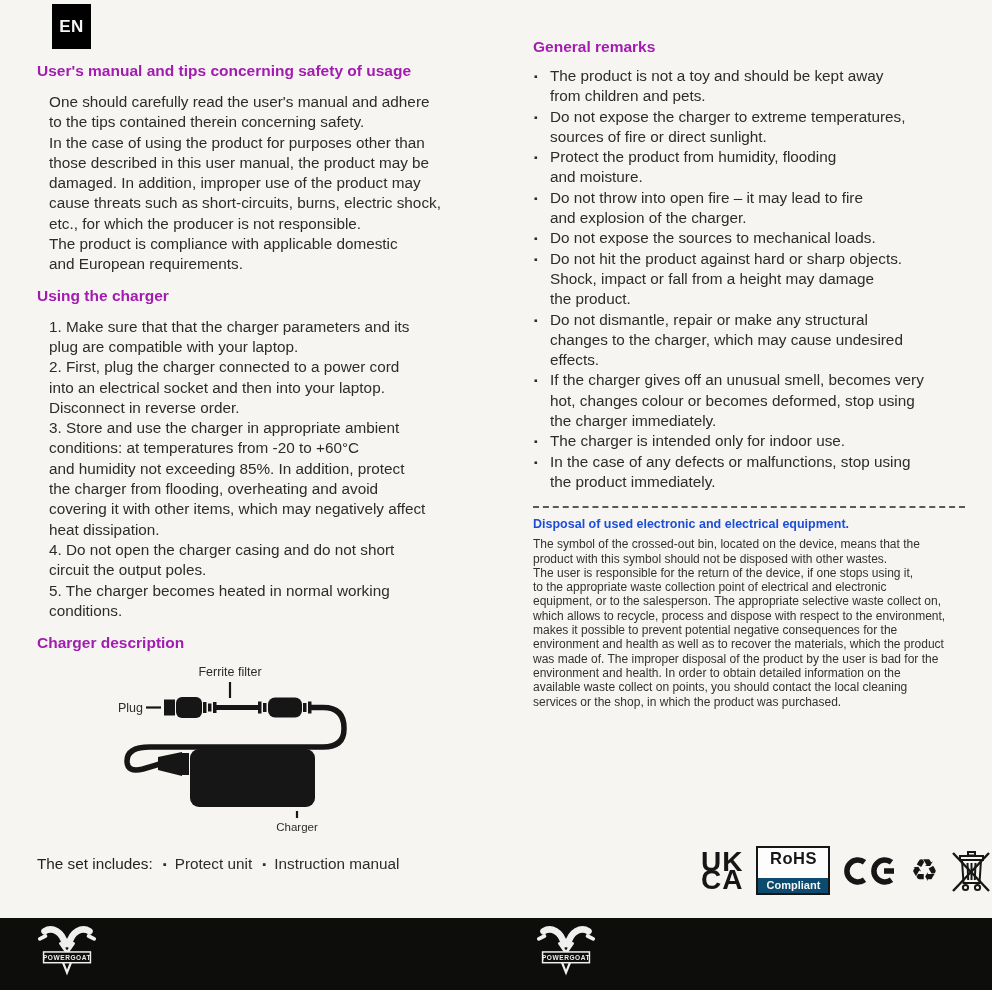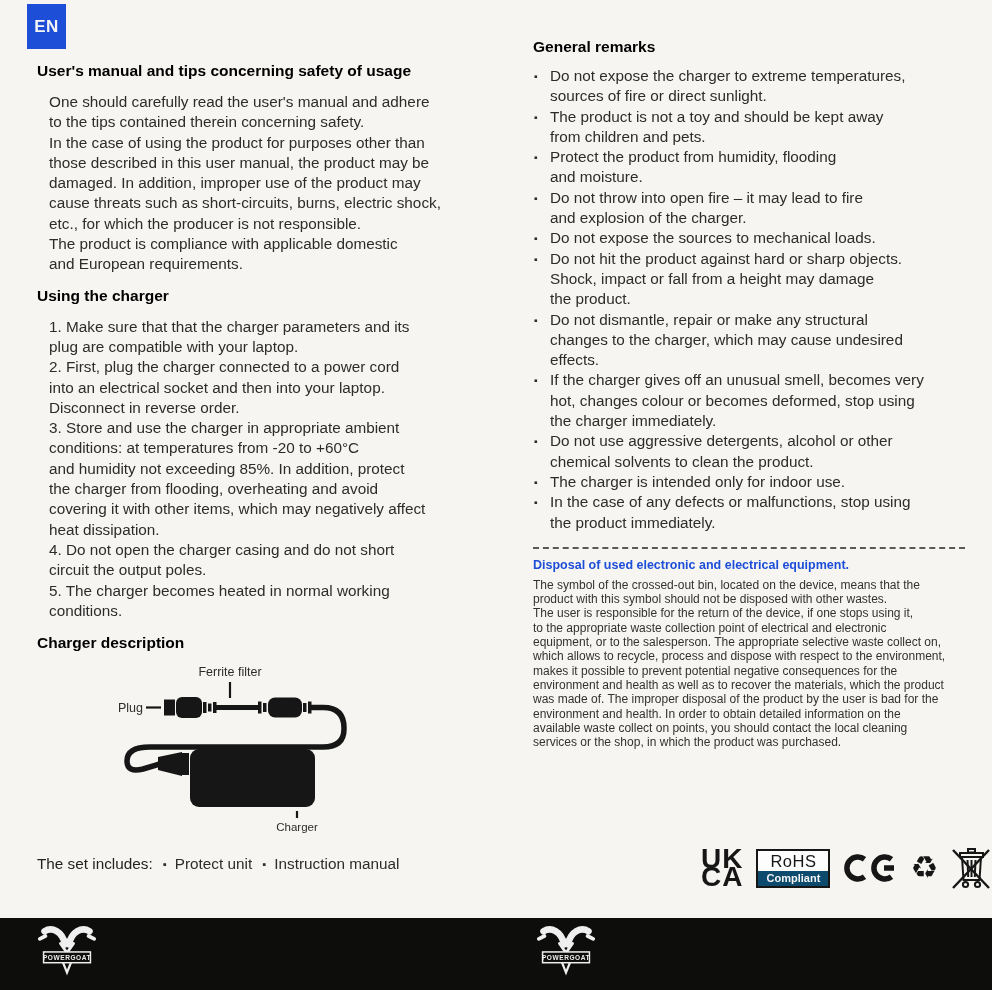--- a/index.html
+++ b/index.html
@@ -2,28 +2,28 @@
 <html><head>
 <meta charset="utf-8">
 <style>
   html,body{margin:0;padding:0;background:#e8e6e3;}
   .page{
     position:relative;width:992px;height:990px;background:#f6f5f2;
     font-family:"Liberation Sans",sans-serif;color:#2d2c2a;overflow:hidden;
   }
   
   .lang-badge{
-    position:absolute;left:27px;top:4px;width:39px;height:45px;background:#1d4ed8;
+    position:absolute;left:52px;top:4px;width:39px;height:45px;background:#000000;
     color:#f5f5f5;font-weight:700;font-size:17px;display:flex;align-items:center;justify-content:center;
     letter-spacing:.5px;
   }
   
   .col-left{position:absolute;left:37px;top:62px;width:465px;}
   .col-right{position:absolute;left:533px;top:38px;width:432px;}
-  .h-main{font-size:15.5px;font-weight:700;margin:0;color:#000000;}
+  .h-main{font-size:15.5px;font-weight:700;margin:0;color:#a21caf;}
   .m-b9{margin-bottom:9px;} .m-b10{margin-bottom:10px;}
   .body-text{font-size:15.3px;line-height:20.3px;margin:12px;white-space:pre-line;color:#2d2c2a;}
   .sec2-title{margin:0 0 9px 0;}
   .sec3-title{margin:13px 0 2px 0;}
   
   .diagram{display:block;margin:2px 0 0 -7px;}
   
   .set-includes{margin-top:16px;font-size:15.3px;}
   .set-includes .lbl{font-weight:400;color:#232221;}
   .set-item{margin-left:6px;}
@@ -32,21 +32,21 @@
   .remarks{list-style:none;margin:0 0 0 0;padding:0;font-size:15.3px;line-height:20.3px;}
   .remarks li{position:relative;padding-left:17px;white-space:pre-line;}
   .remarks li::before{content:"▪";position:absolute;left:1px;top:0;font-size:10.5px;line-height:20.3px;}
   .dash-sep{border:none;border-top:2px dashed #5a5955;margin:14px 0 9px 0;width:100%;}
   .disposal-title{font-size:12.5px;font-weight:700;margin:0 0 6px 0;color:#1d4ed8;}
   .disposal-body{font-size:12px;line-height:14.3px;margin:0;white-space:pre-line;color:#33322f;}
   
   .certs{position:absolute;left:701px;top:846px;display:flex;align-items:center;gap:13px;color:#161616;}
   .ukca{font-weight:800;font-size:28px;line-height:18px;letter-spacing:1px;text-align:left;}
   .rohs{width:70px;border:2.5px solid #161616;text-align:center;background:#fdfdfd;}
-  .rohs .r1{font-size:16.5px;font-weight:400;padding:1px 2px 0 2px;letter-spacing:.5px;}
+  .rohs .r1{font-size:16.5px;font-weight:700;padding:1px 2px 10px 2px;letter-spacing:.5px;}
   .rohs .r2{background:#0c4a6e;color:#f5f5f5;font-size:11px;font-weight:700;padding:1px 2px 2px 2px;}
   .recycle{font-size:31px;line-height:30px;color:#161616;}
   
   .footer{position:absolute;left:0;bottom:0;width:992px;height:72px;background:#0d0d0b;}
   .goat{position:absolute;top:6px;}
   .goat.g1{left:37px;} .goat.g2{left:536px;}
 </style>
 </head>
 <body>
 
@@ -129,40 +129,38 @@
     <div class="set-includes">
       <span class="lbl">The set includes:</span>
       <span class="set-item">Protect unit</span>
       <span class="set-item">Instruction manual</span>
     </div>
   </div>
 
   <div class="col-right">
     <h2 class="h-main m-b10">General remarks</h2>
     <ul class="remarks">
+      <li>The product is not a toy and should be kept away
+from children and pets.</li>
       <li>Do not expose the charger to extreme temperatures,
 sources of fire or direct sunlight.</li>
-      <li>The product is not a toy and should be kept away
-from children and pets.</li>
       <li>Protect the product from humidity, flooding
 and moisture.</li>
       <li>Do not throw into open fire – it may lead to fire
 and explosion of the charger.</li>
       <li>Do not expose the sources to mechanical loads.</li>
       <li>Do not hit the product against hard or sharp objects.
 Shock, impact or fall from a height may damage
 the product.</li>
       <li>Do not dismantle, repair or make any structural
 changes to the charger, which may cause undesired
 effects.</li>
       <li>If the charger gives off an unusual smell, becomes very
 hot, changes colour or becomes deformed, stop using
 the charger immediately.</li>
-      <li>Do not use aggressive detergents, alcohol or other
-chemical solvents to clean the product.</li>
       <li>The charger is intended only for indoor use.</li>
       <li>In the case of any defects or malfunctions, stop using
 the product immediately.</li>
     </ul>
 
     <hr class="dash-sep">
 
     <h3 class="disposal-title">Disposal of used electronic and electrical equipment.</h3>
     <p class="disposal-body">The symbol of the crossed-out bin, located on the device, means that the
 product with this symbol should not be disposed with other wastes.

